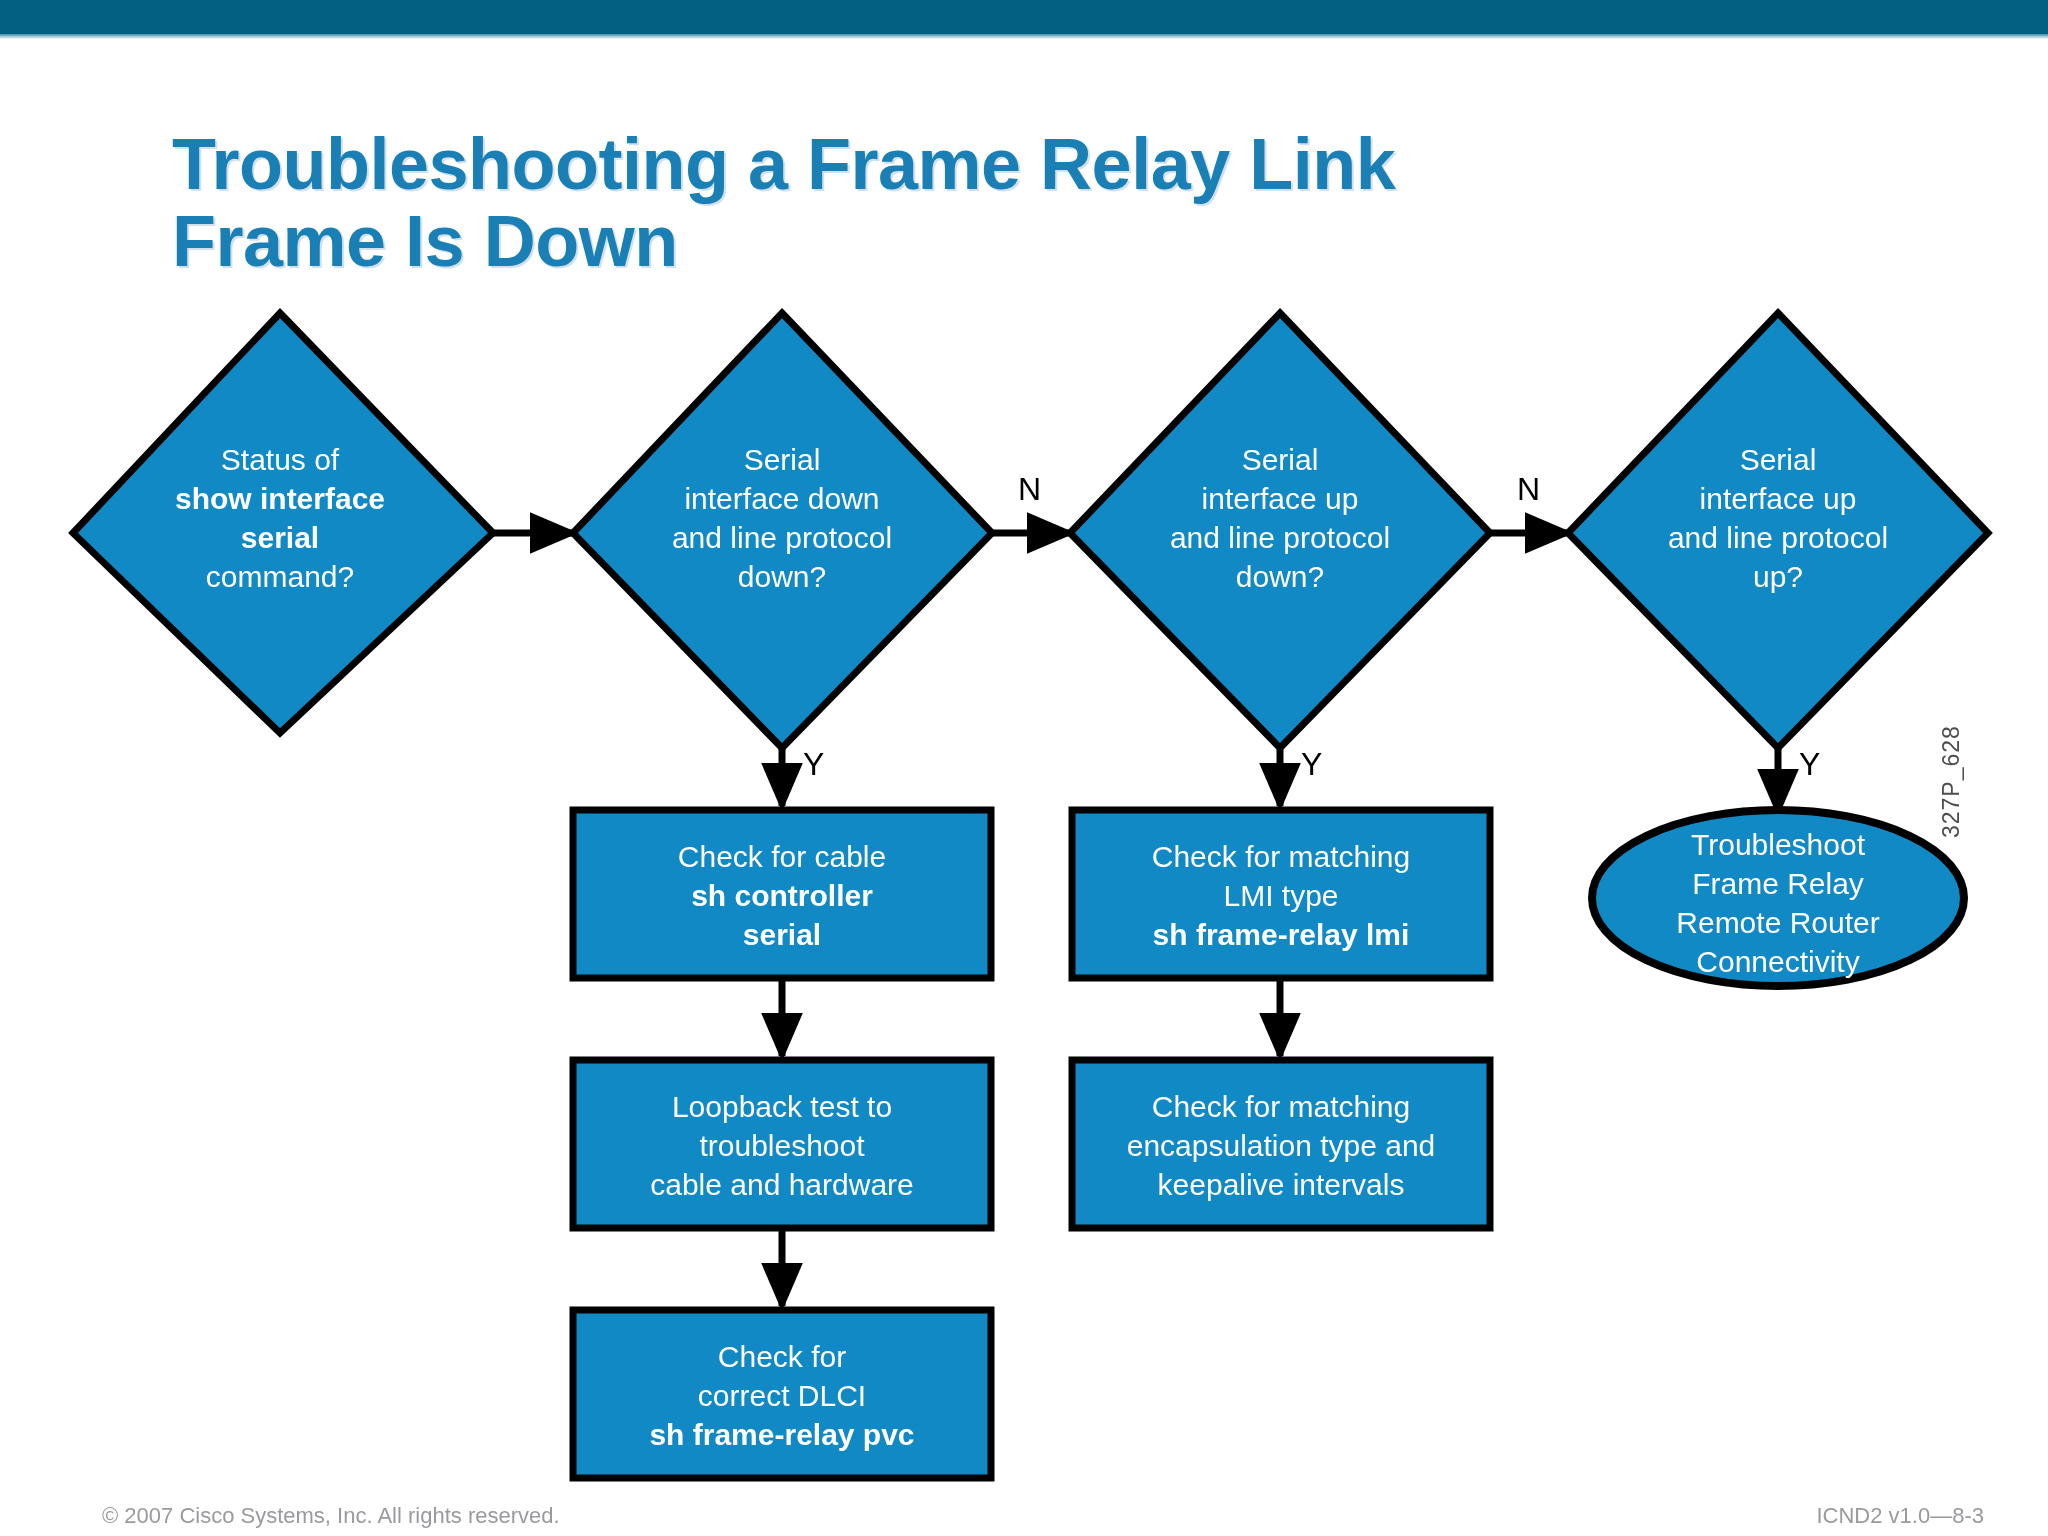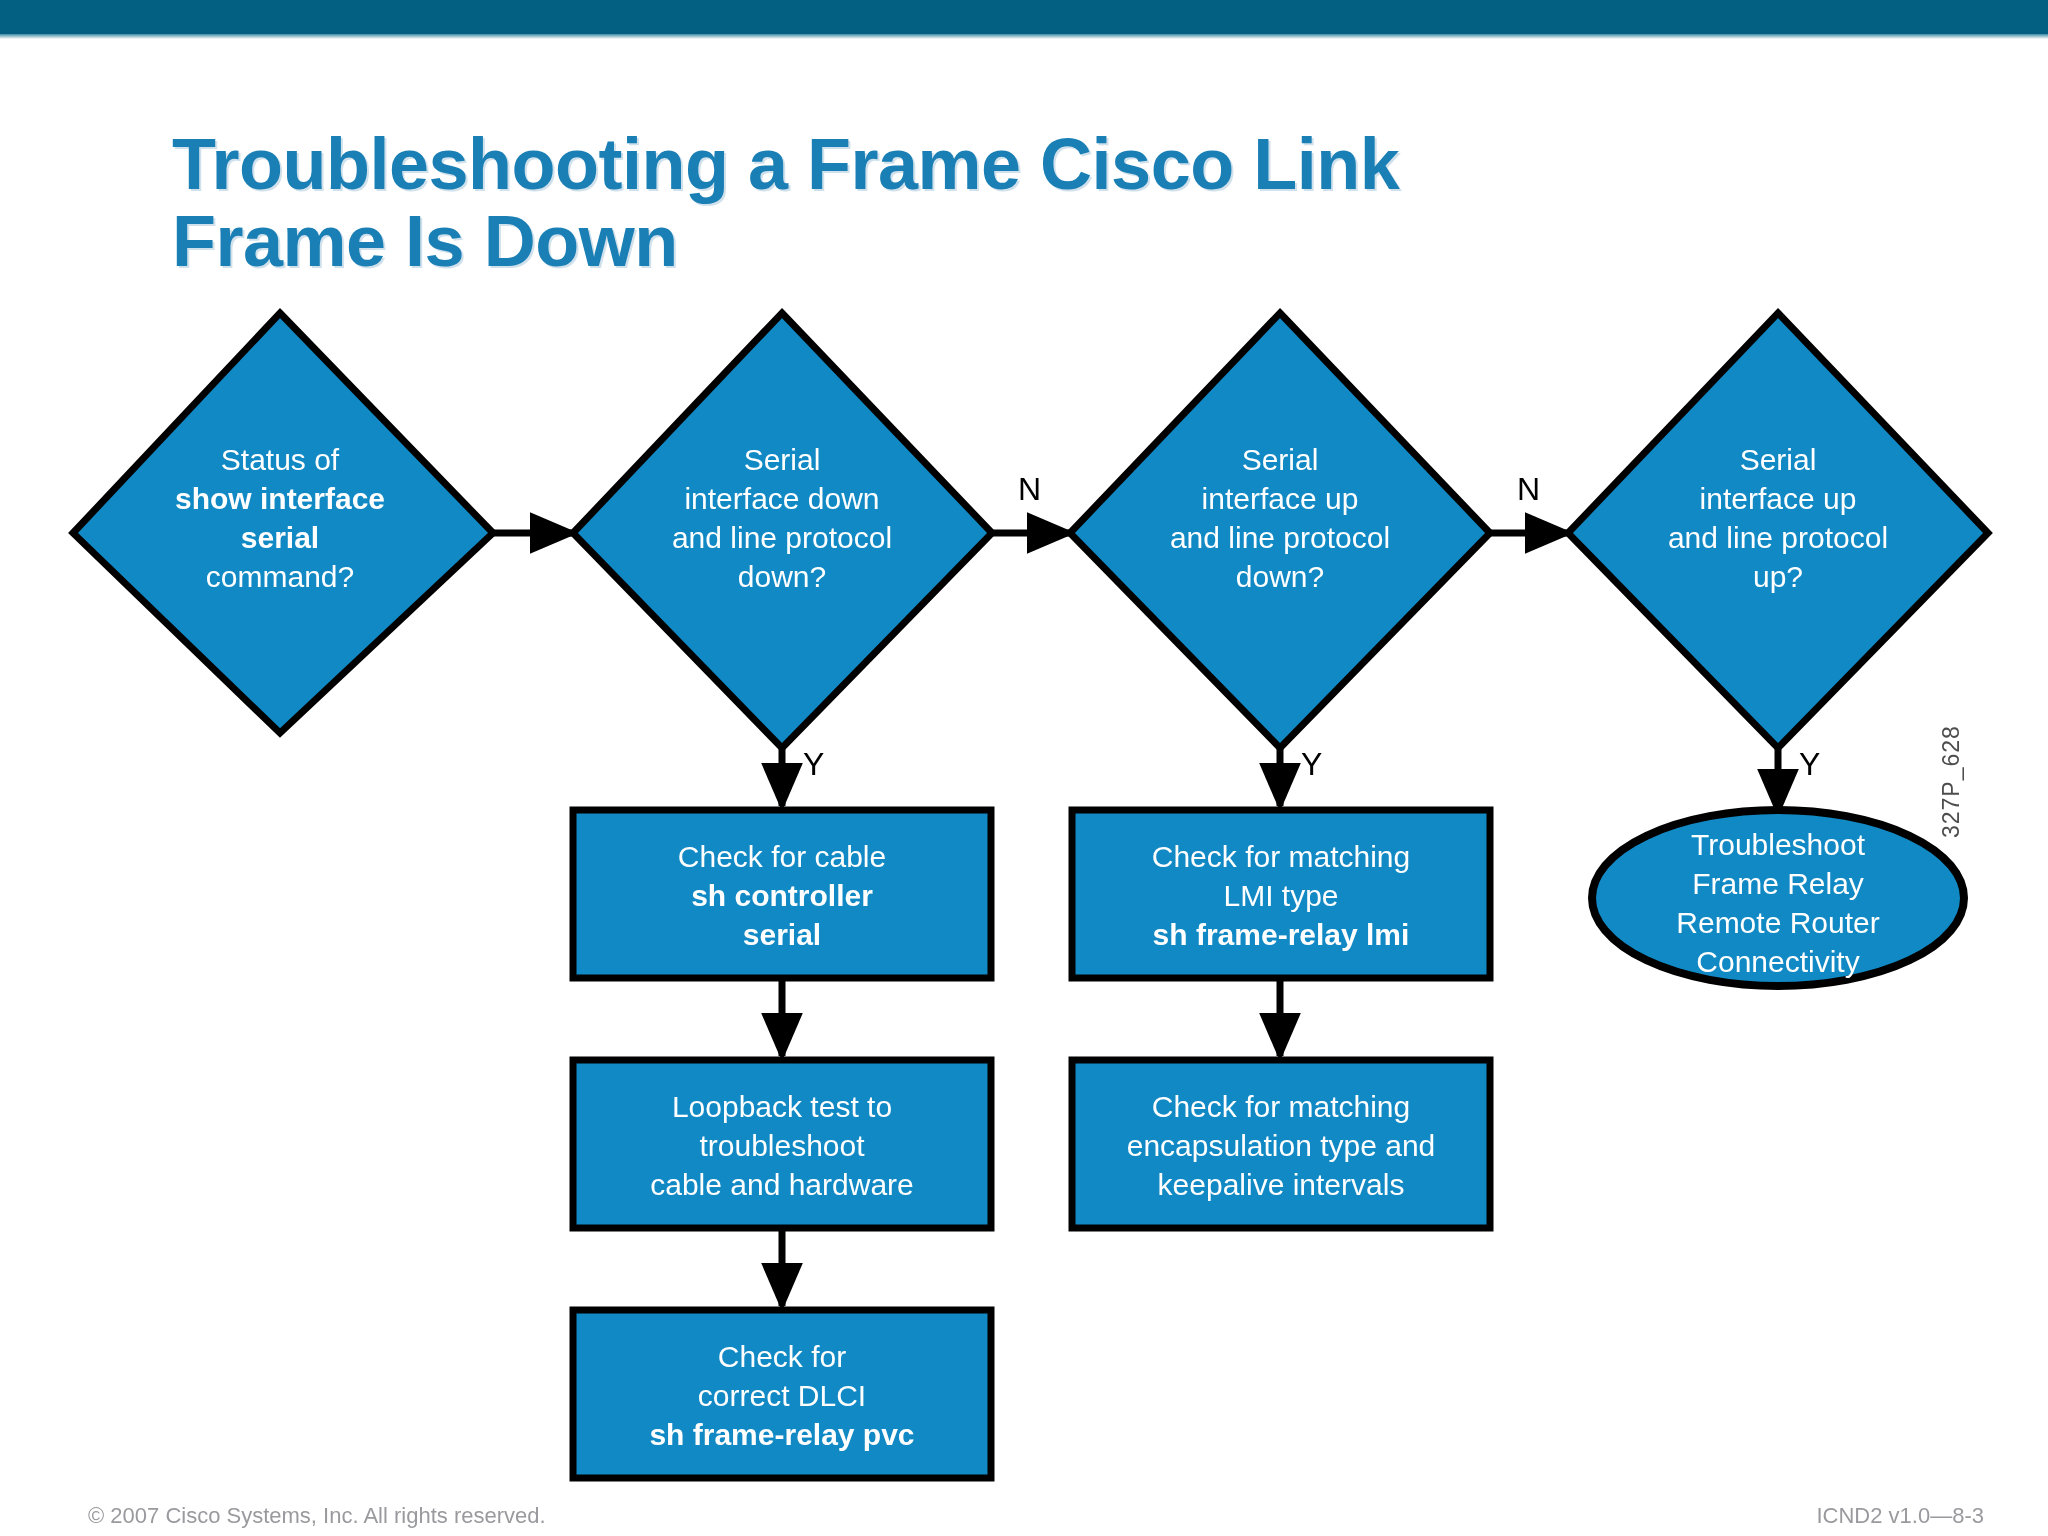--- a/index.html
+++ b/index.html
@@ -75,21 +75,21 @@
     color: #4d4d4d;
     font-size: 23px;
     letter-spacing: 1px;
     transform: rotate(-90deg);
     transform-origin: left top;
     white-space: nowrap;
   }
   
   #footer-left {
     position: absolute;
-    left: 88px;
+    left: 102px;
     top: 1503px;
     color: #9a9a9e;
     font-size: 22px;
     white-space: nowrap;
   }
   #footer-right {
     position: absolute;
     right: 64px;
     top: 1503px;
     color: #9a9a9e;
@@ -99,21 +99,21 @@
 </style>
 </head>
 <body>
 
 <div id="slide">
 
   <div id="topbar"></div>
   <div id="topbar-shadow"></div>
 
   <h1 id="title">
-    <span class="tline">Troubleshooting a Frame Cisco Link</span>
+    <span class="tline">Troubleshooting a Frame Relay Link</span>
     <span class="tline">Frame Is Down</span>
   </h1>
 
   <svg id="diagram" viewBox="0 0 2048 1536">
     <defs>
       <marker id="arrowhead" markerWidth="8" markerHeight="8" refX="6.2" refY="3" orient="auto" markerUnits="strokeWidth">
         <path d="M0,0 L7,3 L0,6 z" fill="#000000"></path>
       </marker>
     </defs>
 

